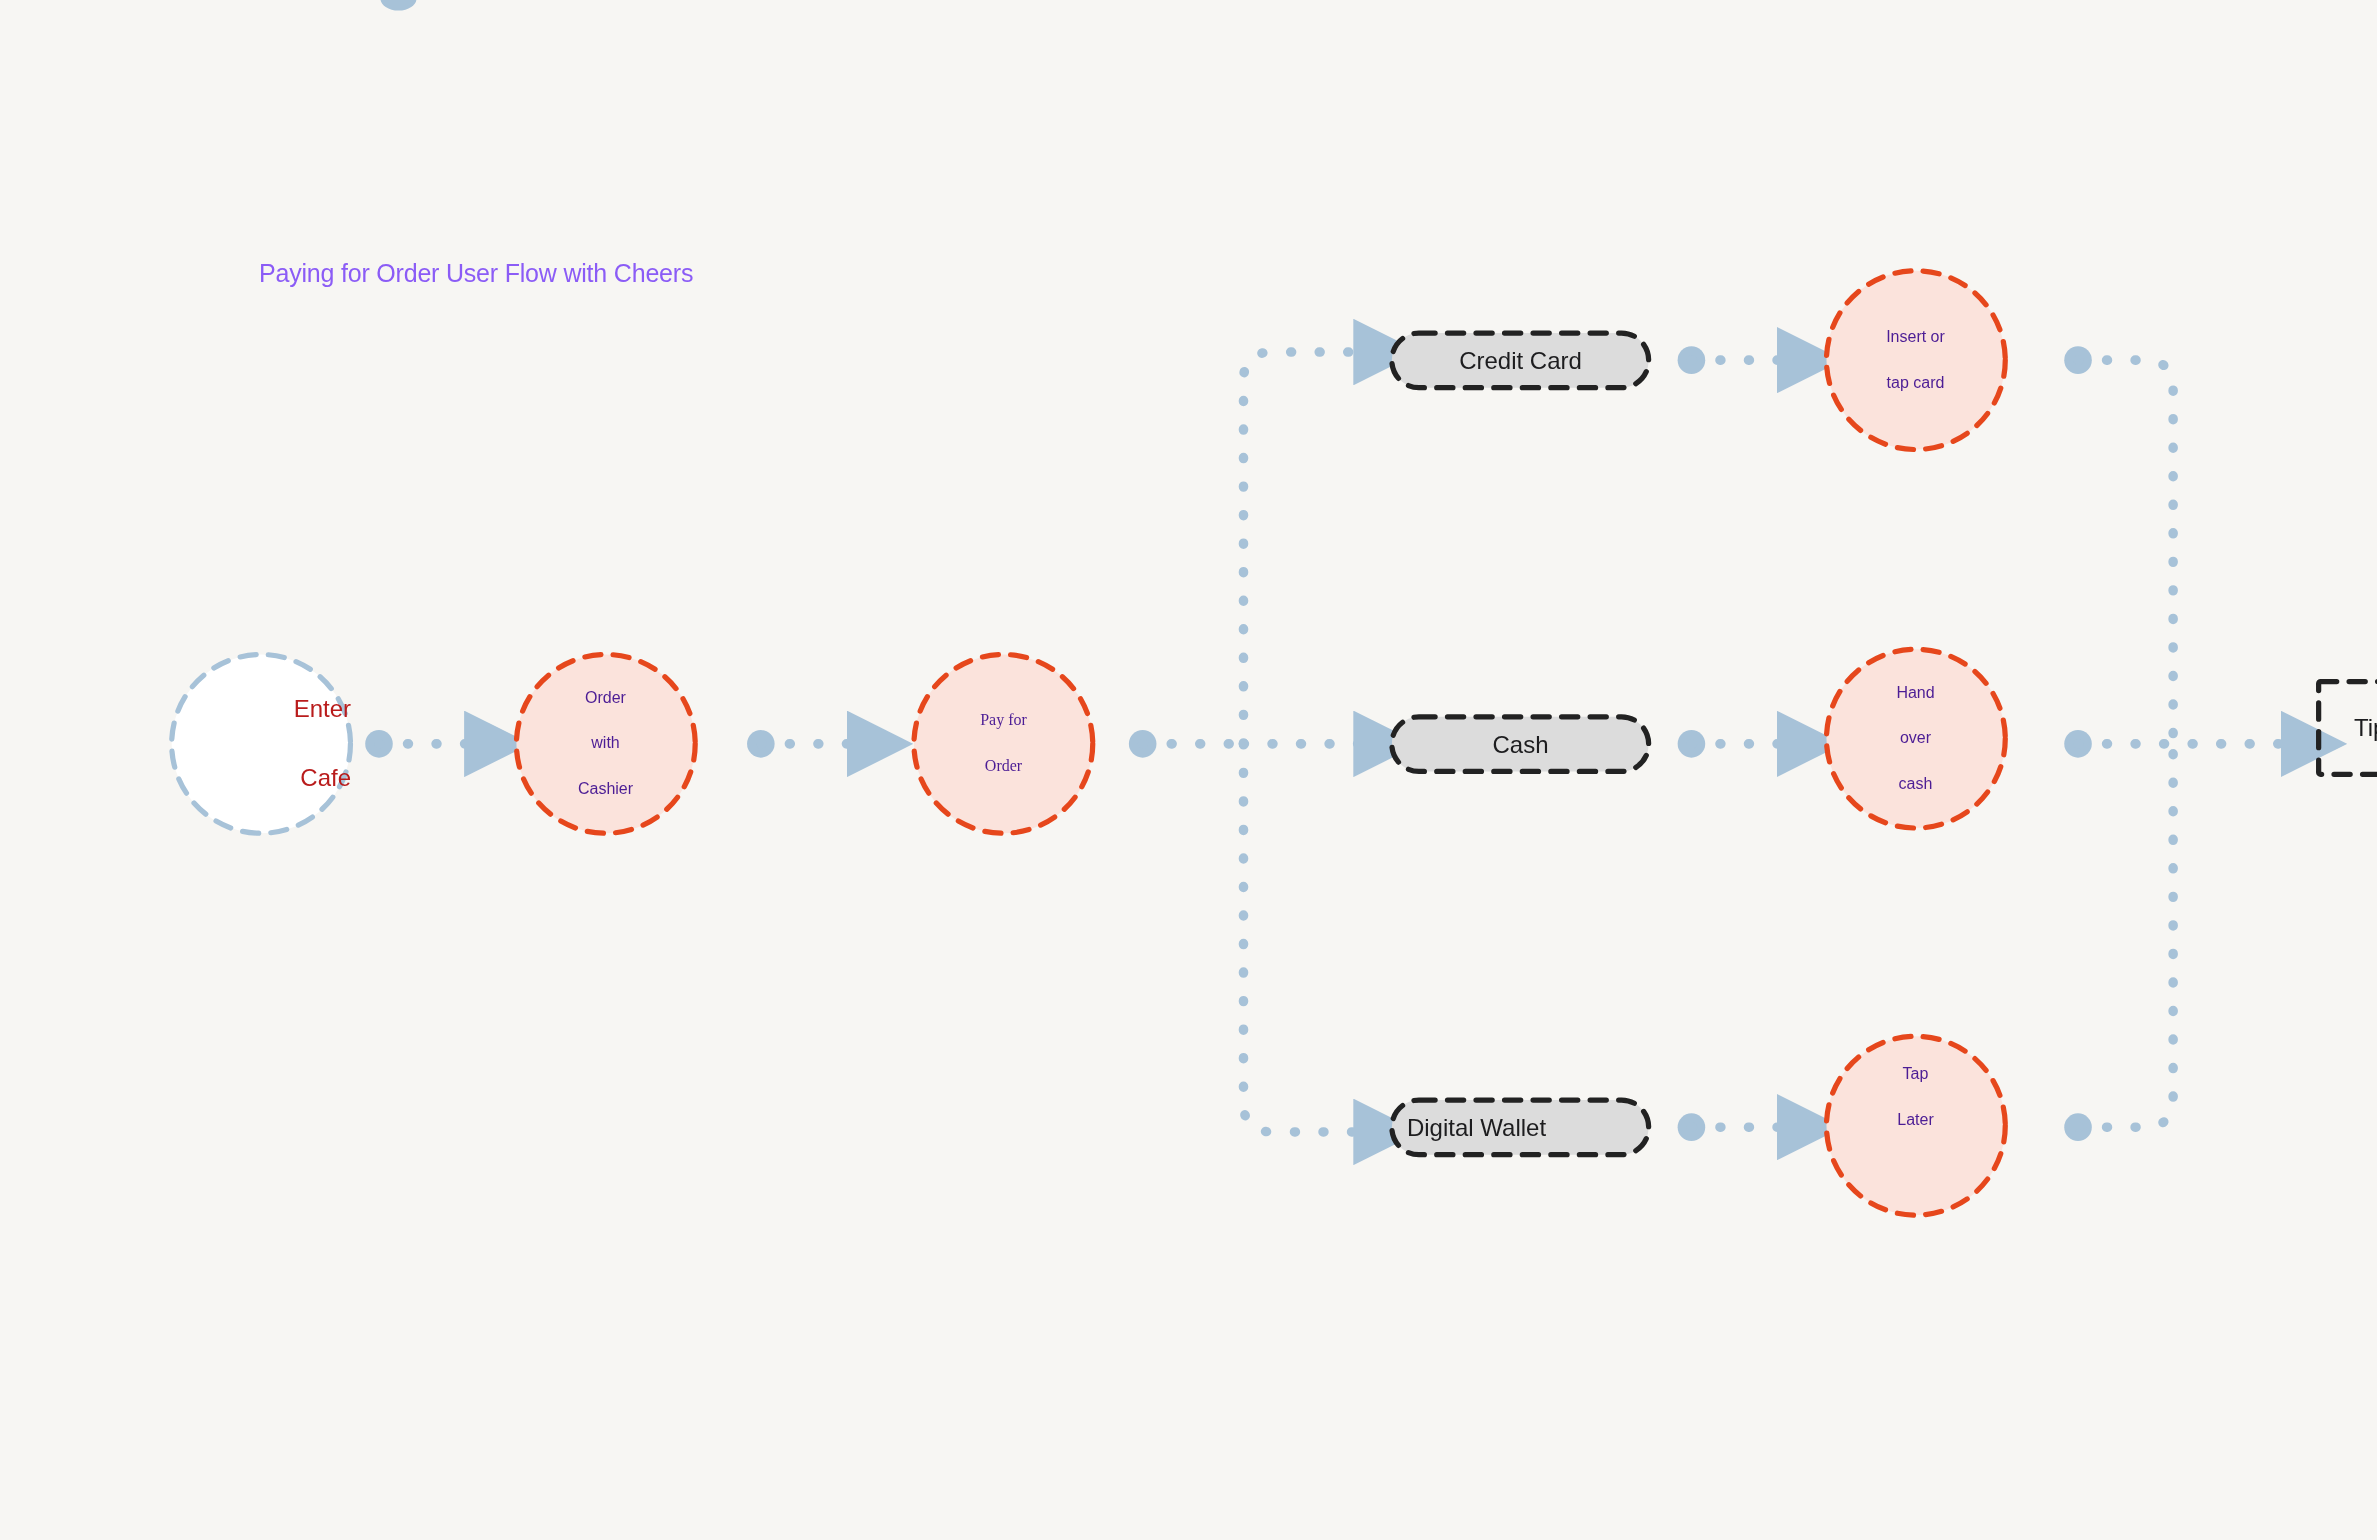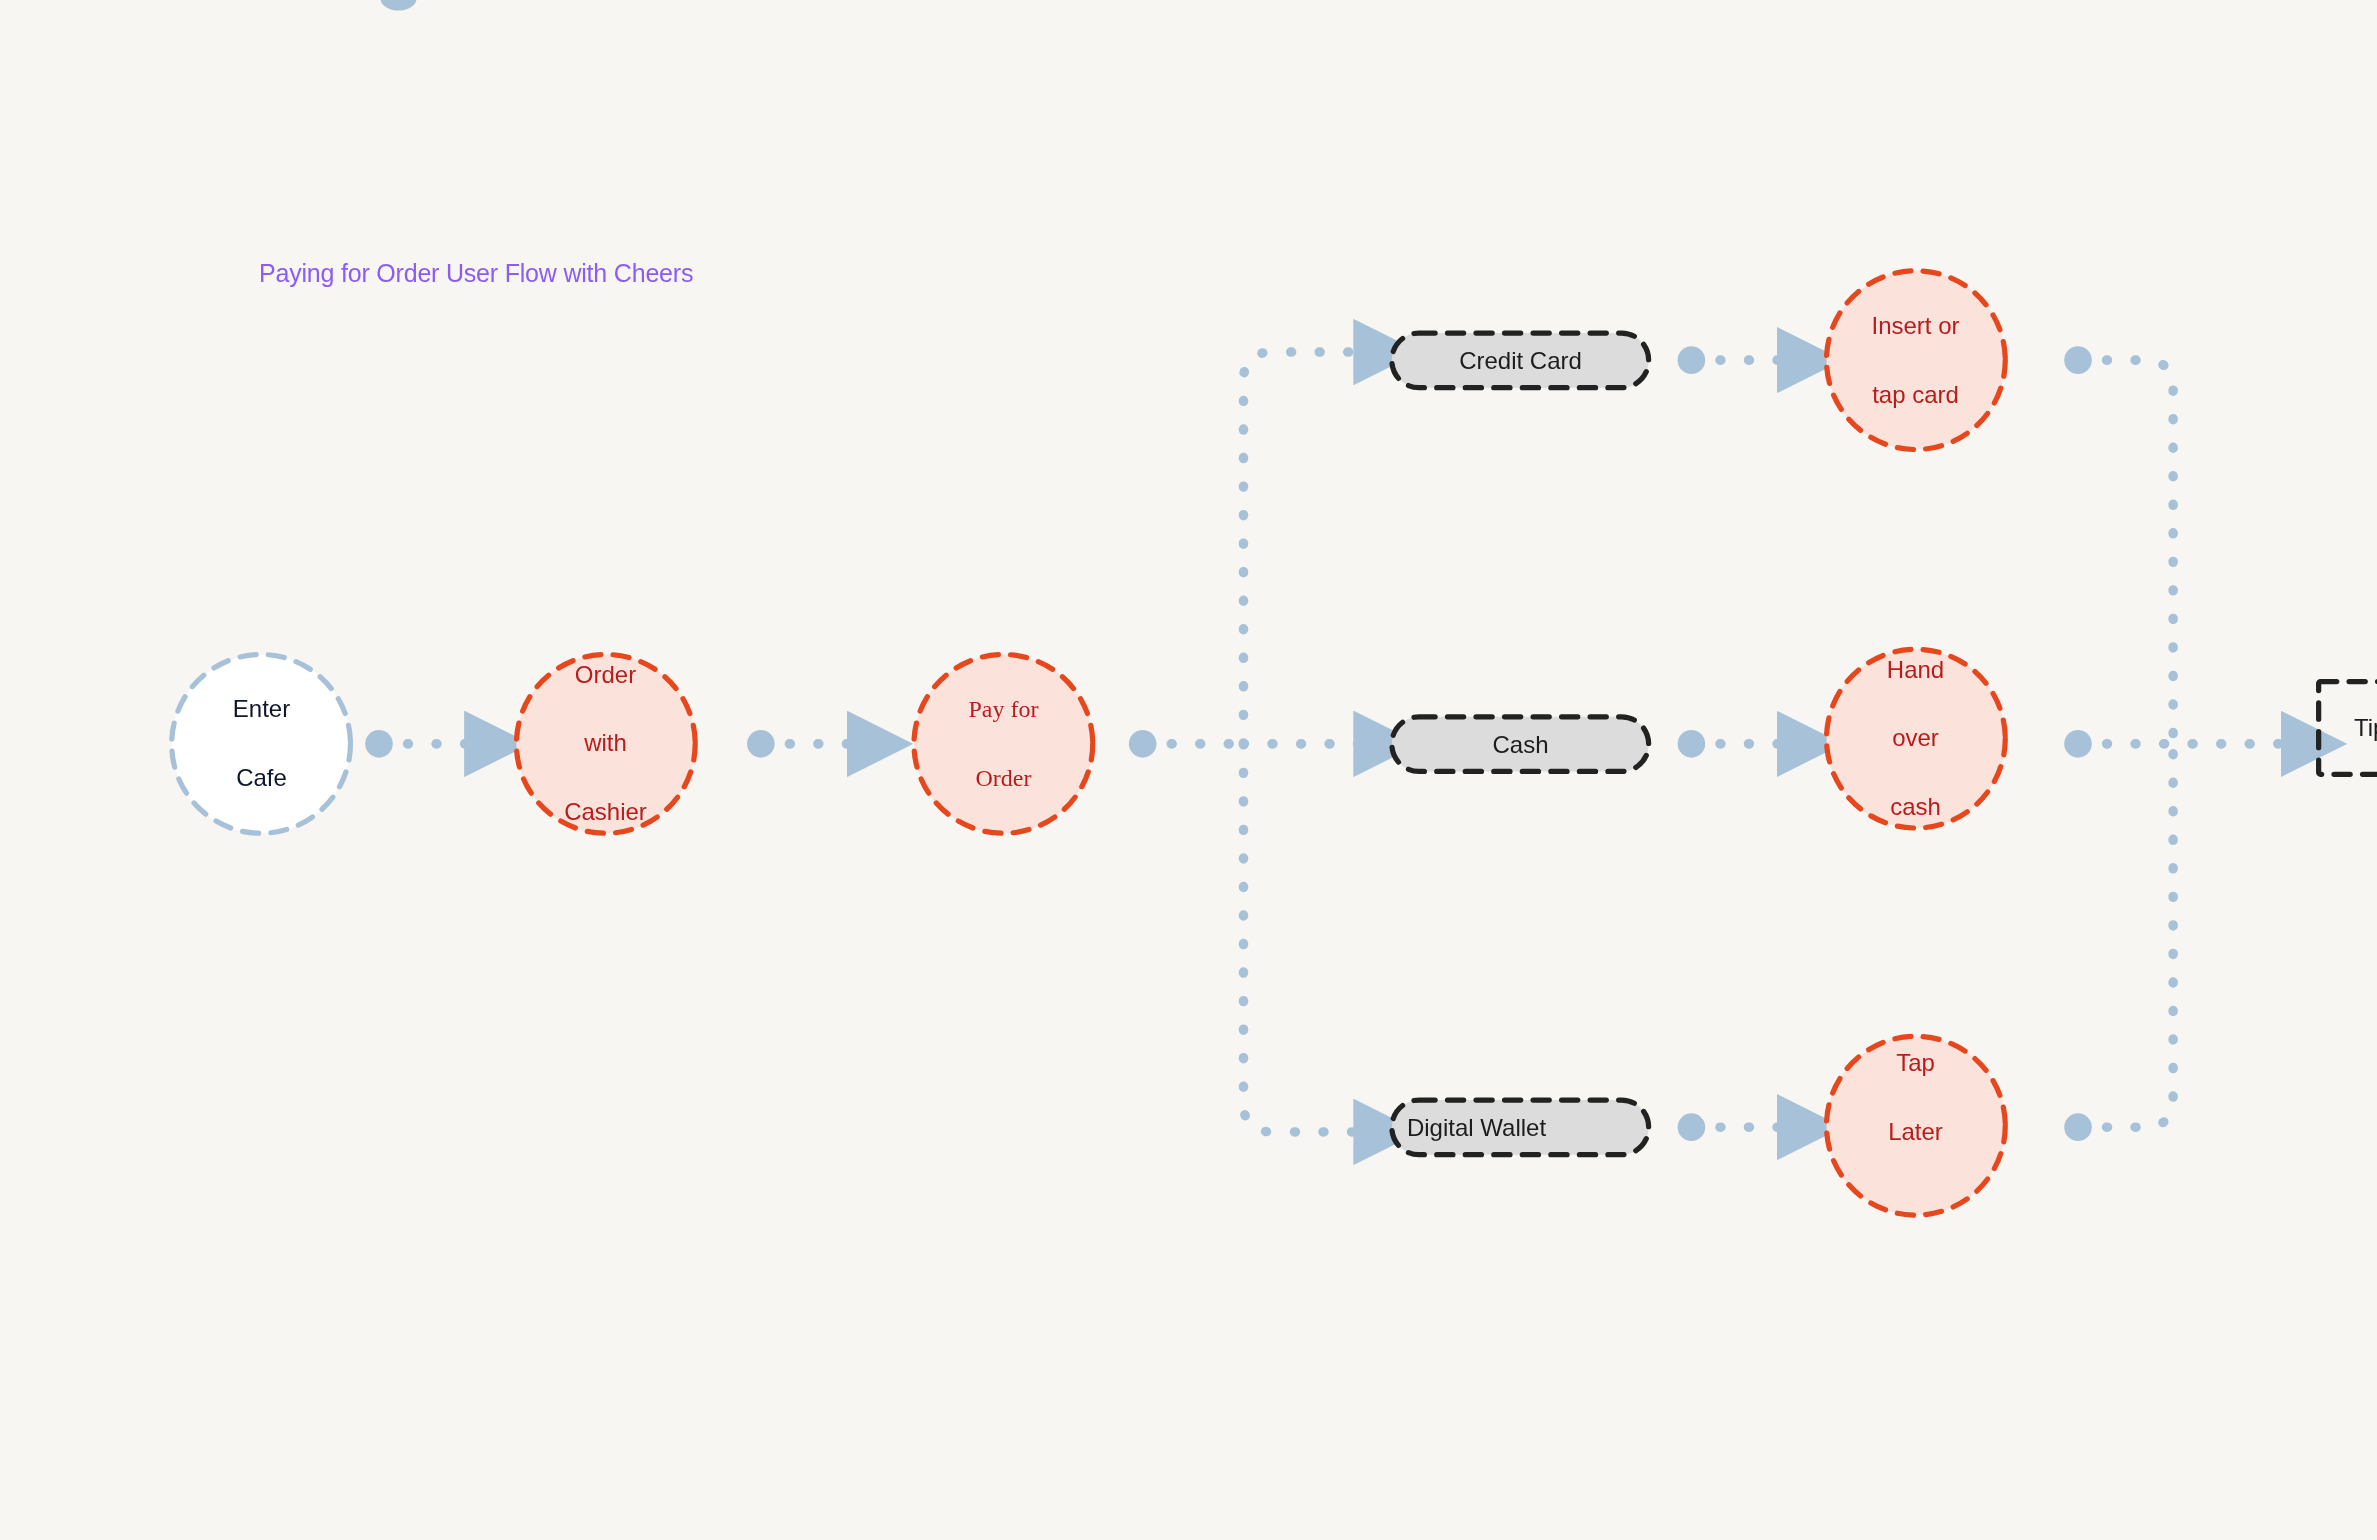--- a/index.html
+++ b/index.html
@@ -42,26 +42,27 @@
     display: flex;
     align-items: center;
     justify-content: center;
     text-align: center;
     pointer-events: none;
   }
   .node-label span { display: block; width: 100%; }
   .lbl-circle-blue {
     font-size: 24px;
     line-height: 1.42;
-    color: #0f172a;
+    color: #b91c1c;
+    text-align: right;
   }
   .lbl-circle-orange {
-    font-size: 24px;
+    font-size: 16px;
     line-height: 1.42;
-    color: #b91c1c;
+    color: #4c1d95;
   }
   .lbl-pill {
     font-size: 24px;
     line-height: 1.3;
     color: #1D1D1F;
     text-align: center;
   }
   .lbl-rect {
     font-size: 24px;
     line-height: 1.3;

